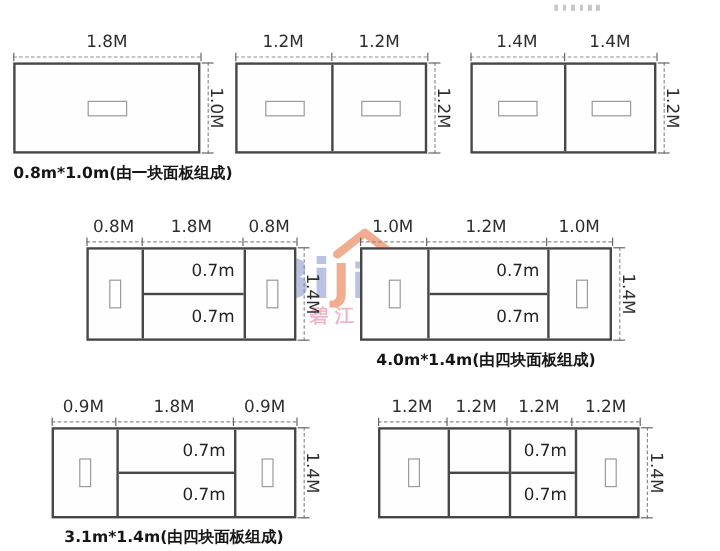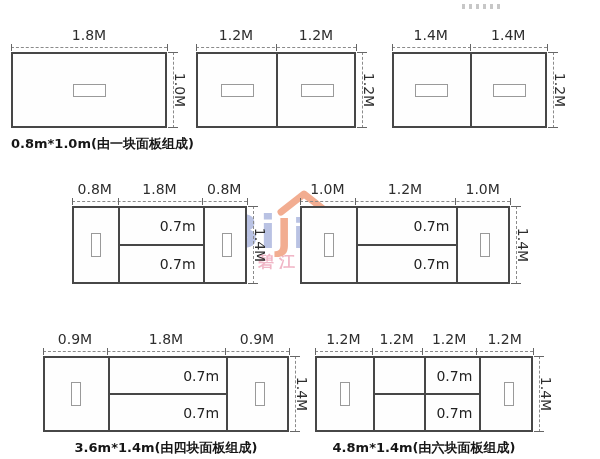--- a/index.html
+++ b/index.html
@@ -198,23 +198,24 @@
       </div>
       <div class="sec last" style="flex:0 0 26%">
           <span class="handle-v"></span>
         </div>
       <div class="vdim">
         <i class="vtick t"></i>
           <i class="vtick b"></i>
         <span class="vlabel">1.4M</span>
       </div>
     </div>
-  </div>
-
-  <div class="diagram" style="left:43px; top:331px; width:246px;">
+    <div class="caption">4.0m*1.4m(由四块面板组成)</div>
+  </div>
+
+  <div class="diagram" style="left:43px; top:331px; width:204px;">
     <div class="toplabels">
       <span style="flex:0 0 26%">0.9M</span>
       <span style="flex:0 0 48%">1.8M</span>
       <span style="flex:0 0 26%">0.9M</span>
     </div>
     <div class="dim-h">
       <div class="dline"></div>
         <i class="tick" style="left:0"></i>
         <i class="tick" style="left:26%"></i>
         <i class="tick" style="left:74%"></i>
@@ -234,21 +235,21 @@
       </div>
       <div class="sec last" style="flex:0 0 26%">
           <span class="handle-v"></span>
         </div>
       <div class="vdim">
         <i class="vtick t"></i>
           <i class="vtick b"></i>
         <span class="vlabel">1.4M</span>
       </div>
     </div>
-    <div class="caption">3.6m*1.4m(由四块面板组成)</div>
+    <div class="caption">3.1m*1.4m(由四块面板组成)</div>
   </div>
 
   <div class="diagram" style="left:315px; top:331px; width:218px;">
     <div class="toplabels">
       <span style="flex:0 0 26%">1.2M</span>
       <span style="flex:0 0 23%">1.2M</span>
       <span style="flex:0 0 25%">1.2M</span>
       <span style="flex:0 0 26%">1.2M</span>
     </div>
     <div class="dim-h">
@@ -277,16 +278,15 @@
       </div>
       <div class="sec last" style="flex:0 0 26%">
           <span class="handle-v"></span>
         </div>
       <div class="vdim">
         <i class="vtick t"></i>
           <i class="vtick b"></i>
         <span class="vlabel">1.4M</span>
       </div>
     </div>
-    <div class="caption">4.8m*1.4m(由六块面板组成)</div>
   </div>
 
 </div>
 
 </body></html>

